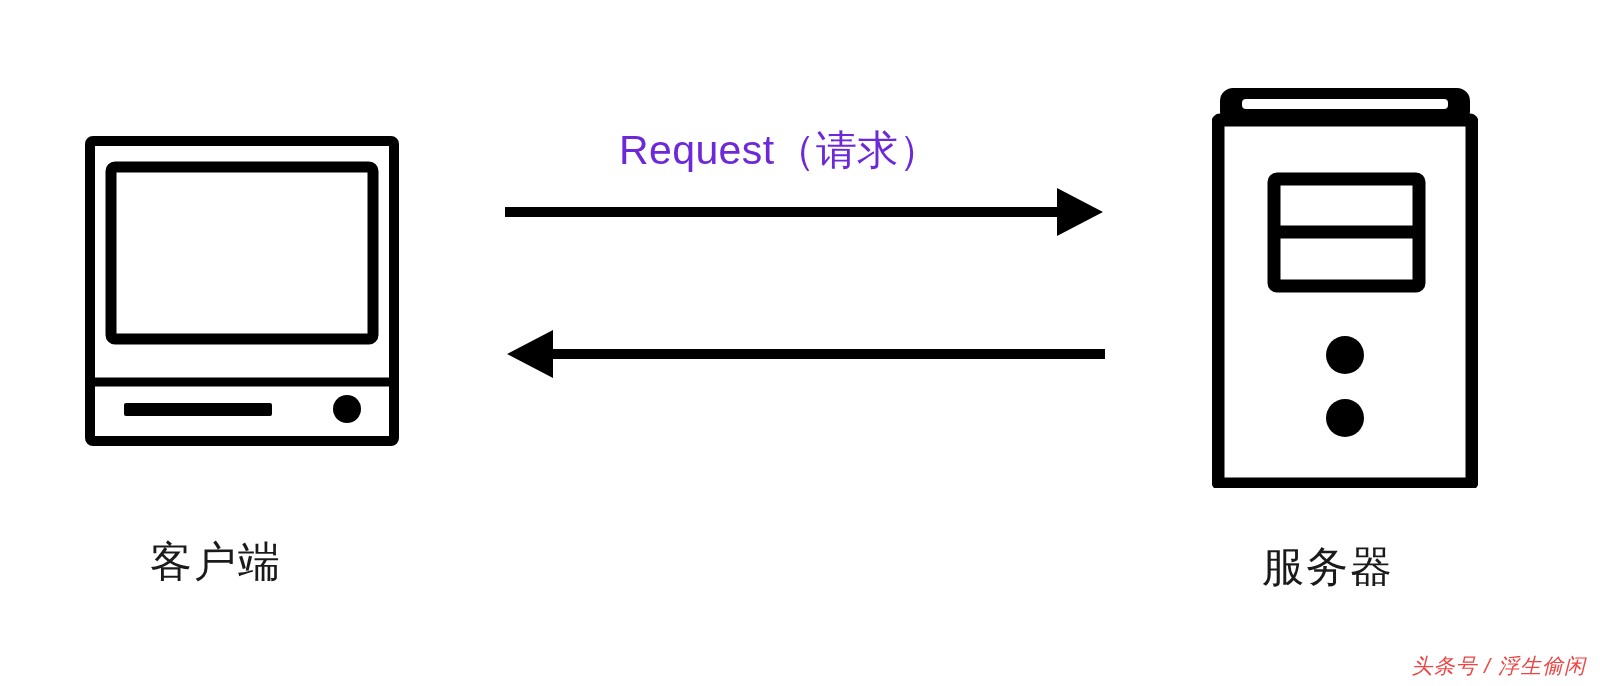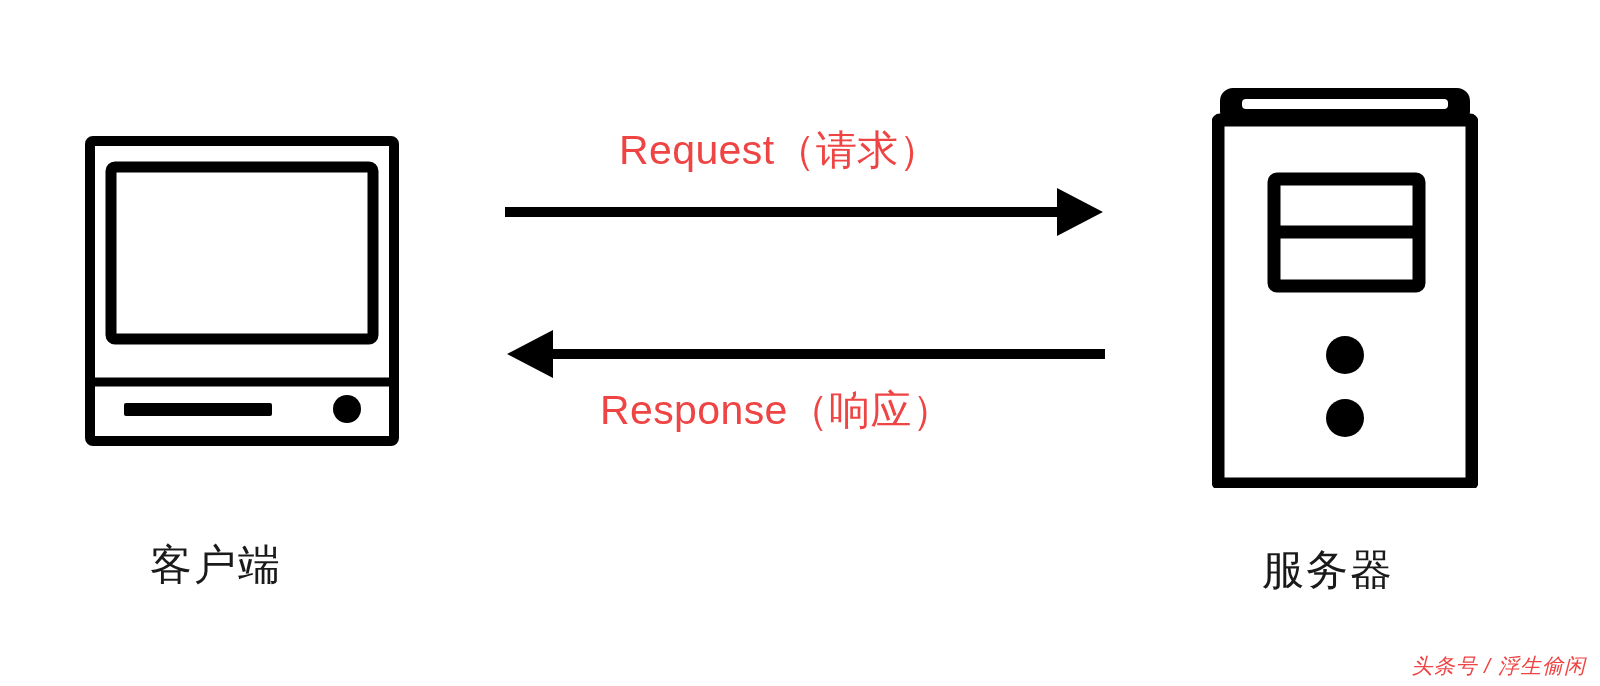--- a/index.html
+++ b/index.html
@@ -49,21 +49,21 @@
     position: absolute;
     left: 505px;
     top: 328px;
     width: 600px;
     height: 52px;
   }
 
   
   .flow-label {
     position: absolute;
-    color: #ef4444;
+    color: #6d28d9;
     font-size: 41px;
     line-height: 1;
     letter-spacing: 0.4px;
     white-space: nowrap;
     font-family: "Liberation Sans", "DejaVu Sans", sans-serif;
   }
   #label-request {
     left: 619px;
     top: 130px;
   }
@@ -72,21 +72,21 @@
     top: 390px;
   }
 
   .node-label {
     position: absolute;
     color: #1a1a1a;
     font-size: 42px;
     line-height: 1;
     letter-spacing: 2px;
     white-space: nowrap;
-    font-family: Liberation Serif, serif;
+    font-family: Liberation Mono, monospace;
   }
   #label-client {
     left: 150px;
     top: 544px;
   }
   #label-server {
     left: 1262px;
     top: 549px;
   }
 
@@ -147,21 +147,20 @@
   </div>
 
   <div id="arrow-response">
     <svg viewBox="0 0 600 52" width="600" height="52" xmlns="http://www.w3.org/2000/svg">
       <path d="M 600 21 L 48 21 L 48 2 L 2 26 L 48 50 L 48 31 L 600 31 Z" fill="#000000"></path>
     </svg>
   </div>
 
   <div class="flow-label" id="label-request">Request（请求）</div>
 
-  <div class="flow-label" id="label-response">Response（响应）</div>
 
   <div class="node-label" id="label-client">客户端</div>
 
   <div class="node-label" id="label-server">服务器</div>
 
   <div id="watermark">头条号 / 浮生偷闲</div>
 
 </div>
 
 </body></html>

